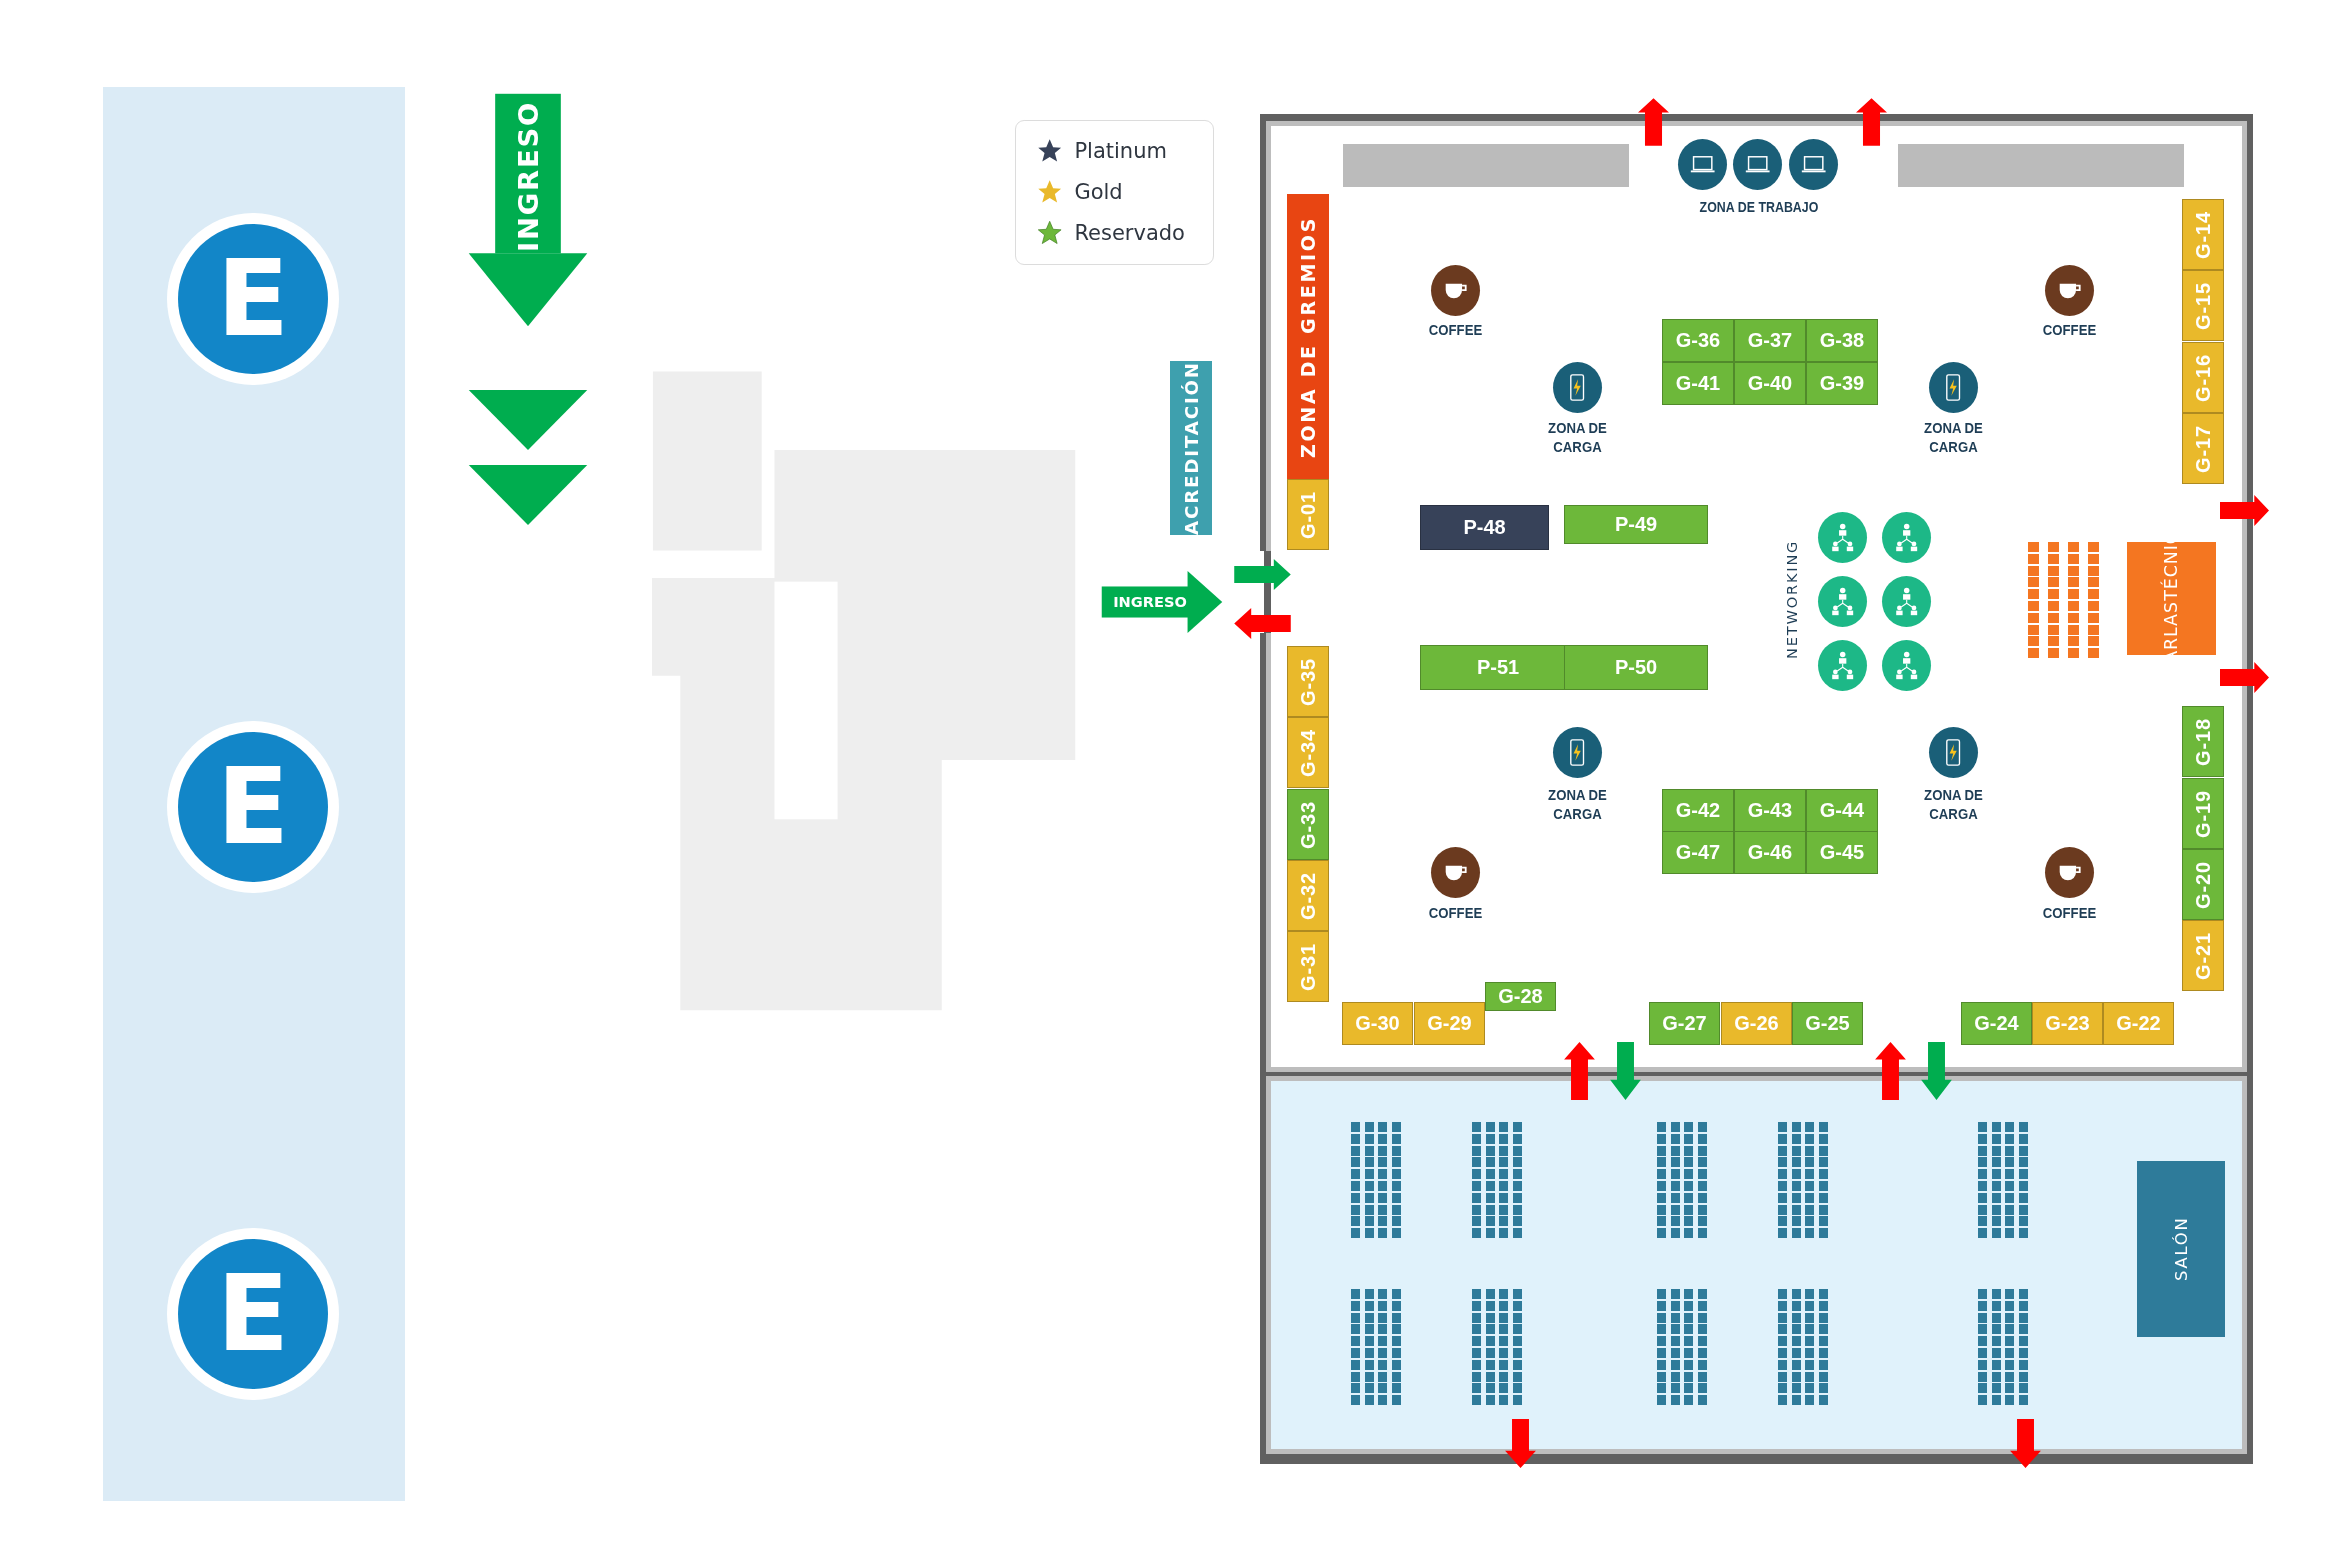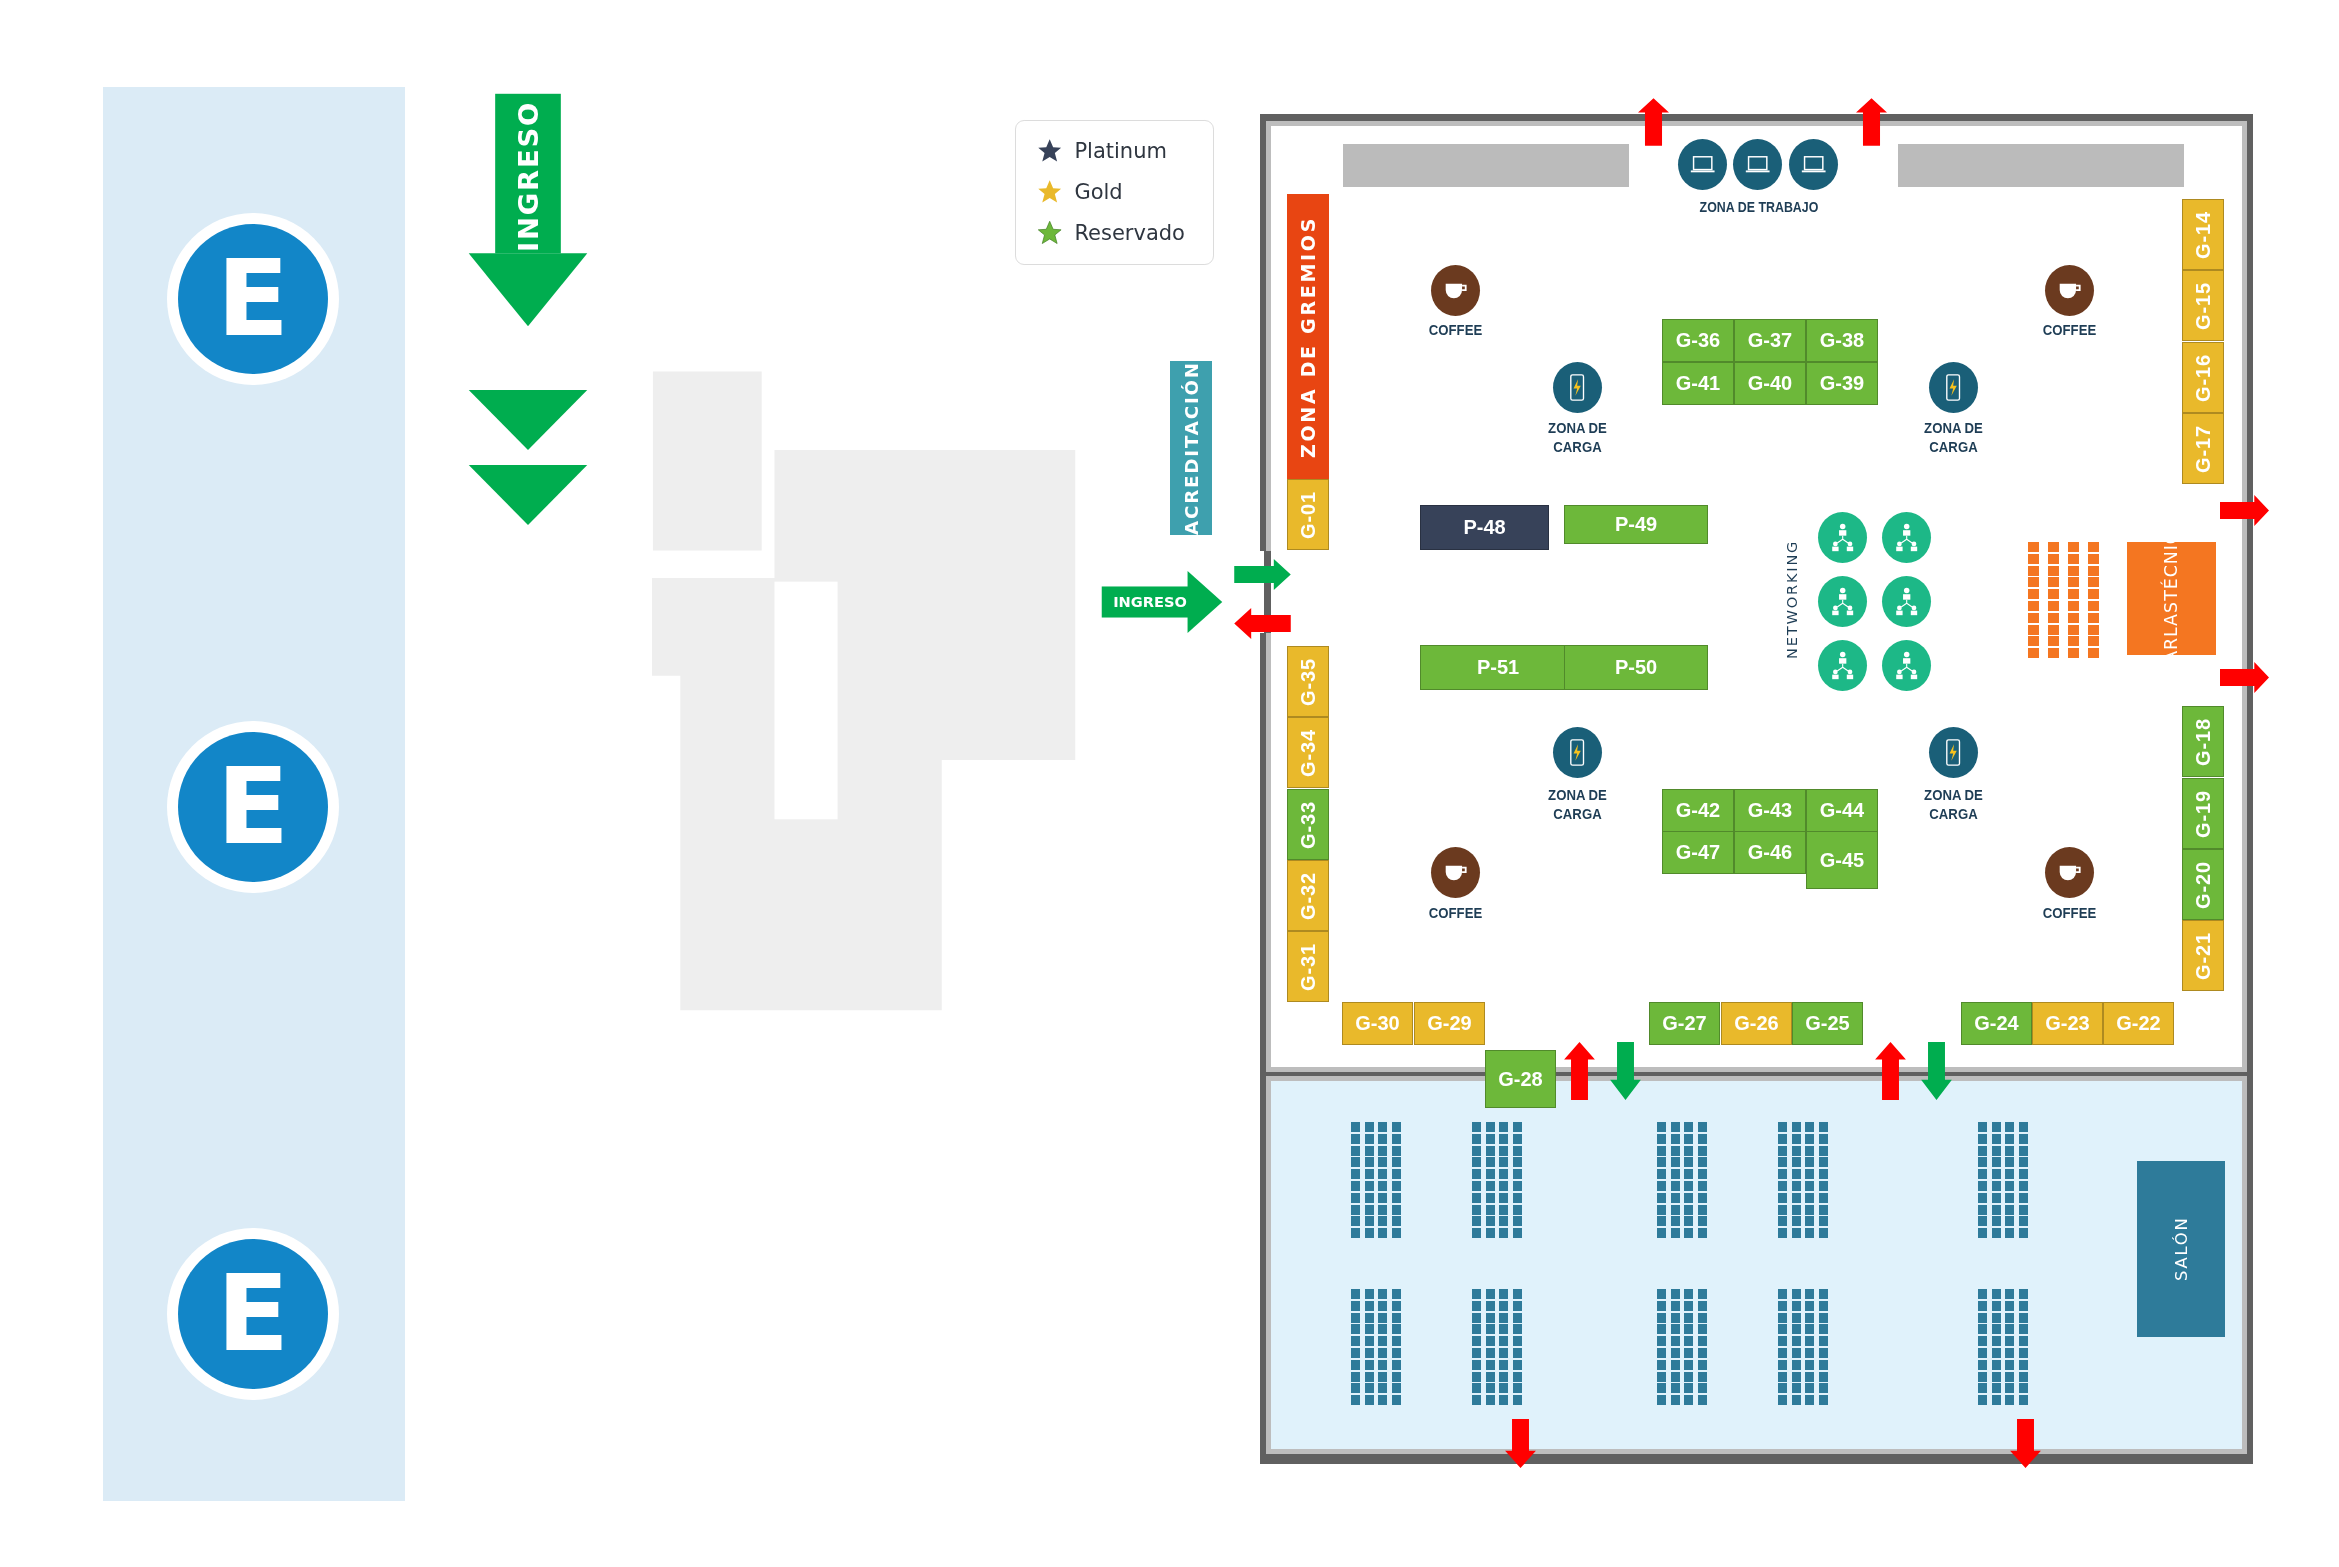--- a/index.html
+++ b/index.html
@@ -132,41 +132,41 @@
 <div class="abs booth gold vbooth" style="left:2182px;top:270px;width:42px;height:71px;">G-15</div>
 <div class="abs booth gold vbooth" style="left:2182px;top:342px;width:42px;height:71px;">G-16</div>
 <div class="abs booth gold vbooth" style="left:2182px;top:413px;width:42px;height:71px;">G-17</div>
 <div class="abs booth res vbooth" style="left:2182px;top:706px;width:42px;height:71px;">G-18</div>
 <div class="abs booth res vbooth" style="left:2182px;top:778px;width:42px;height:71px;">G-19</div>
 <div class="abs booth res vbooth" style="left:2182px;top:849px;width:42px;height:71px;">G-20</div>
 <div class="abs booth gold vbooth" style="left:2182px;top:920px;width:42px;height:71px;">G-21</div>
 
 <div class="abs booth gold" style="left:1342px;top:1002px;width:71px;height:43px;">G-30</div>
 <div class="abs booth gold" style="left:1414px;top:1002px;width:71px;height:43px;">G-29</div>
-<div class="abs booth res" style="left:1485px;top:1050px;width:71px;height:58px;">G-28</div>
+<div class="abs booth res" style="left:1485px;top:982px;width:71px;height:29px;">G-28</div>
 <div class="abs booth res" style="left:1649px;top:1002px;width:71px;height:43px;">G-27</div>
 <div class="abs booth gold" style="left:1721px;top:1002px;width:71px;height:43px;">G-26</div>
 <div class="abs booth res" style="left:1792px;top:1002px;width:71px;height:43px;">G-25</div>
 <div class="abs booth res" style="left:1961px;top:1002px;width:71px;height:43px;">G-24</div>
 <div class="abs booth gold" style="left:2032px;top:1002px;width:71px;height:43px;">G-23</div>
 <div class="abs booth gold" style="left:2103px;top:1002px;width:71px;height:43px;">G-22</div>
 
 <div class="abs booth res" style="left:1662px;top:319px;width:72px;height:43px;">G-36</div>
 <div class="abs booth res" style="left:1734px;top:319px;width:72px;height:43px;">G-37</div>
 <div class="abs booth res" style="left:1806px;top:319px;width:72px;height:43px;">G-38</div>
 <div class="abs booth res" style="left:1662px;top:362px;width:72px;height:43px;">G-41</div>
 <div class="abs booth res" style="left:1734px;top:362px;width:72px;height:43px;">G-40</div>
 <div class="abs booth res" style="left:1806px;top:362px;width:72px;height:43px;">G-39</div>
 
 <div class="abs booth res" style="left:1662px;top:789px;width:72px;height:43px;text-align:right;">G-42</div>
 <div class="abs booth res" style="left:1734px;top:789px;width:72px;height:43px;">G-43</div>
 <div class="abs booth res" style="left:1806px;top:789px;width:72px;height:43px;">G-44</div>
 <div class="abs booth res" style="left:1662px;top:831px;width:72px;height:43px;">G-47</div>
 <div class="abs booth res" style="left:1734px;top:831px;width:72px;height:43px;">G-46</div>
-<div class="abs booth res" style="left:1806px;top:831px;width:72px;height:58px;">G-45</div>
+<div class="abs booth res" style="left:1806px;top:831px;width:72px;height:43px;">G-45</div>
 
 <div class="abs booth plat" style="left:1420px;top:505px;width:129px;height:45px;">P-48</div>
 <div class="abs booth res" style="left:1564px;top:505px;width:144px;height:39px;">P-49</div>
 <div class="abs booth res" style="left:1420px;top:645px;width:156px;height:45px;">P-51</div>
 <div class="abs booth res" style="left:1564px;top:645px;width:144px;height:45px;">P-50</div>
 
 <div class="abs icircle" style="left:1431px;top:265px;background:#6b3a1f;">
   <svg width="27.4" height="20" viewBox="0 0 30 22">
       <path d="M4 3 H22 V10 A9 9 0 0 1 4 10 Z" fill="#fff"></path>
       <path d="M22 5 H26 V10 H22" fill="none" stroke="#fff" stroke-width="2"></path>

